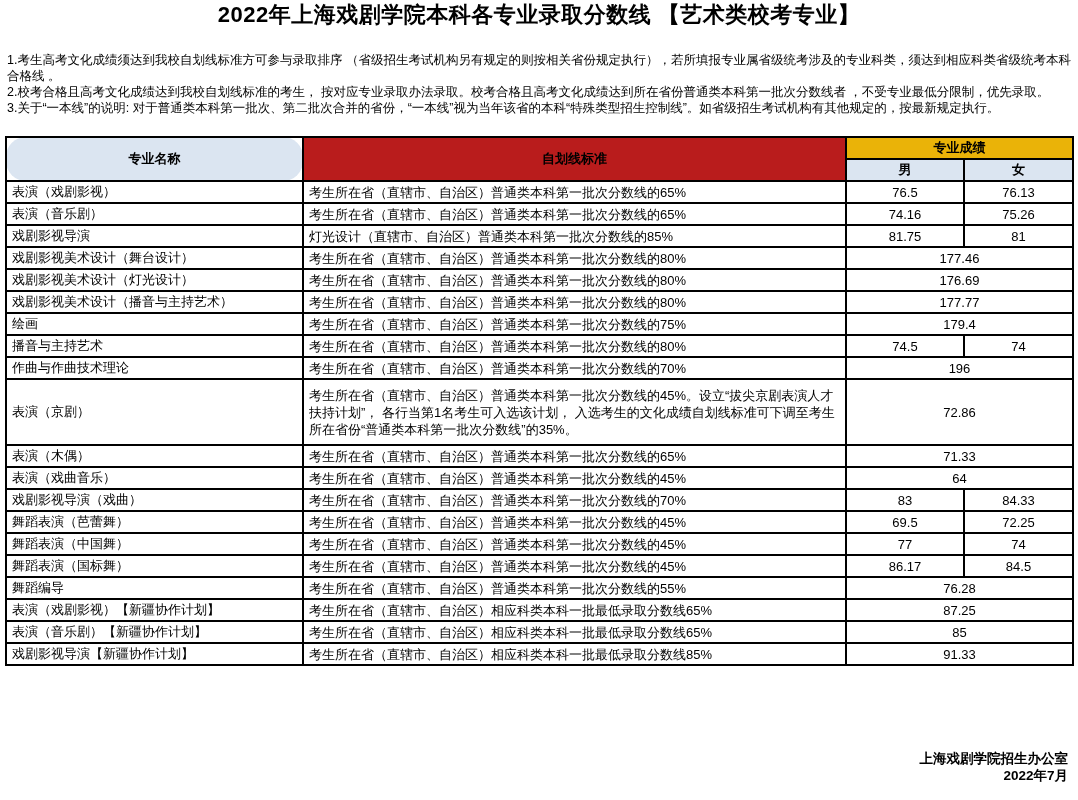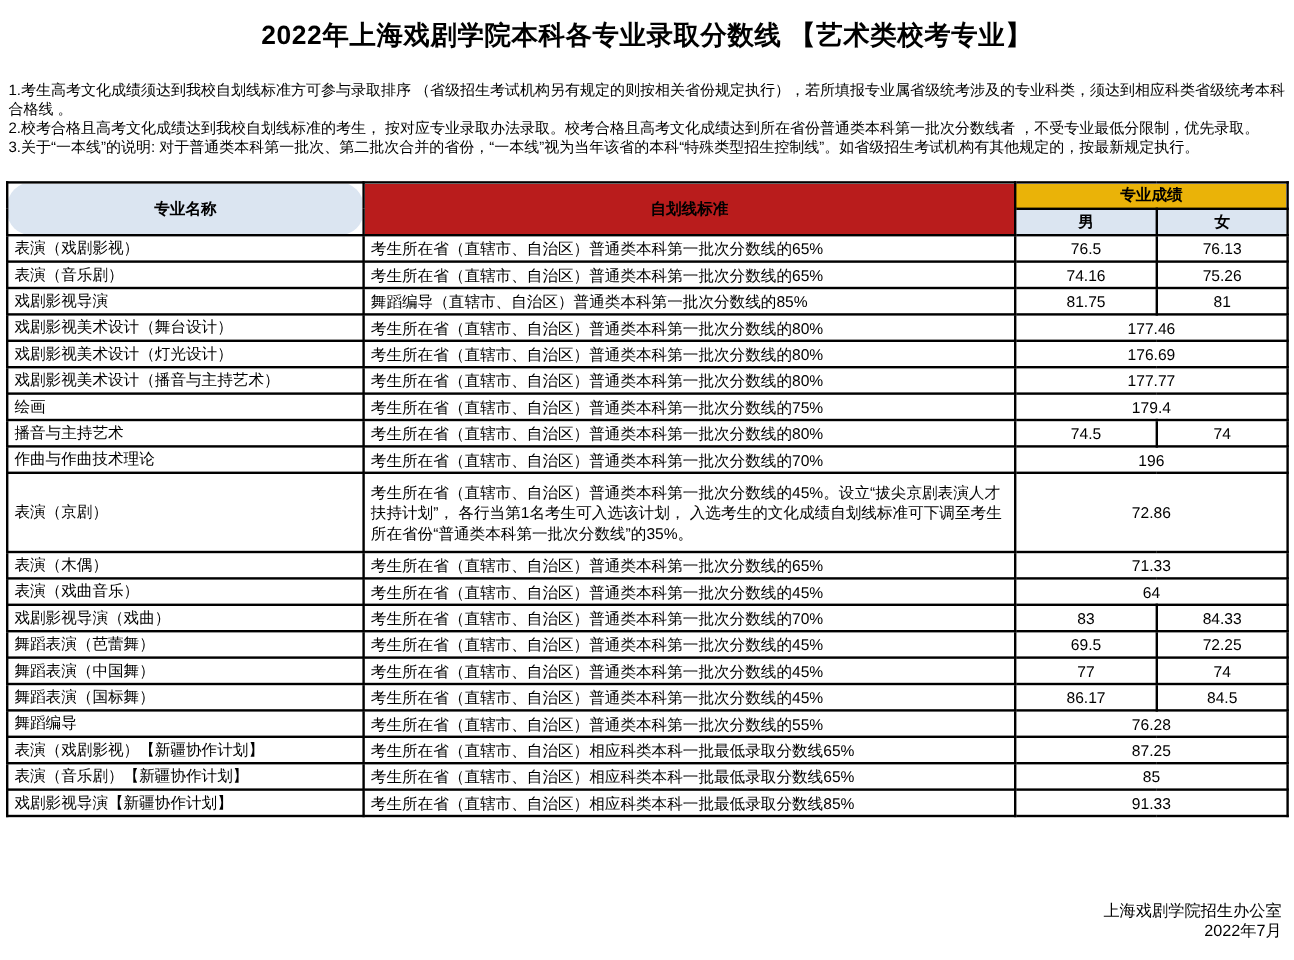--- a/index.html
+++ b/index.html
@@ -11,21 +11,20 @@
     font-family: "Liberation Sans", sans-serif;
     color: #000;
     position: relative;
     overflow: hidden;
   }
   .page-title {
     text-align: center;
     font-size: 22px;
     font-weight: bold;
     margin: 0;
-    padding-top: 15px;
     letter-spacing: 0.5px;
   }
   .notes {
     margin: 22px 6px 0 7px;
     font-size: 12.5px;
     line-height: 16px;
   }
   .notes .note-line { white-space: normal; }
   table.score-table {
     border-collapse: collapse;
@@ -50,20 +49,21 @@
   td.standard-cell{ text-align: left; height: 18px; line-height: 17px; }
   td.score-cell   { text-align: center; height: 18px; }
   tr.tall-row td  { height: 62px; }
   .footer {
     position: absolute;
     right: 10px;
     top: 750px;
     text-align: right;
     font-size: 13.5px;
     line-height: 17px;
+    font-weight: bold;
   }
 </style>
 </head>
 <body>
 
 <h1 class="page-title">2022年上海戏剧学院本科各专业录取分数线 【艺术类校考专业】</h1>
 
 <div class="notes">
   <div class="note-line">1.考生高考文化成绩须达到我校自划线标准方可参与录取排序 （省级招生考试机构另有规定的则按相关省份规定执行），若所填报专业属省级统考涉及的专业科类，须达到相应科类省级统考本科合格线 。</div>
   <div class="note-line">2.校考合格且高考文化成绩达到我校自划线标准的考生， 按对应专业录取办法录取。校考合格且高考文化成绩达到所在省份普通类本科第一批次分数线者 ，不受专业最低分限制，优先录取。</div>
@@ -96,21 +96,21 @@
         <td class="score-cell">76.13</td>
       </tr>
       <tr>
         <td class="major-cell">表演（音乐剧）</td>
         <td class="standard-cell">考生所在省（直辖市、自治区）普通类本科第一批次分数线的65%</td>
         <td class="score-cell">74.16</td>
         <td class="score-cell">75.26</td>
       </tr>
       <tr>
         <td class="major-cell">戏剧影视导演</td>
-        <td class="standard-cell">舞蹈编导（直辖市、自治区）普通类本科第一批次分数线的85%</td>
+        <td class="standard-cell">灯光设计（直辖市、自治区）普通类本科第一批次分数线的85%</td>
         <td class="score-cell">81.75</td>
         <td class="score-cell">81</td>
       </tr>
       <tr>
         <td class="major-cell">戏剧影视美术设计（舞台设计）</td>
         <td class="standard-cell">考生所在省（直辖市、自治区）普通类本科第一批次分数线的80%</td>
         <td class="score-cell" colspan="2">177.46</td>
       </tr>
       <tr>
         <td class="major-cell">戏剧影视美术设计（灯光设计）</td>

